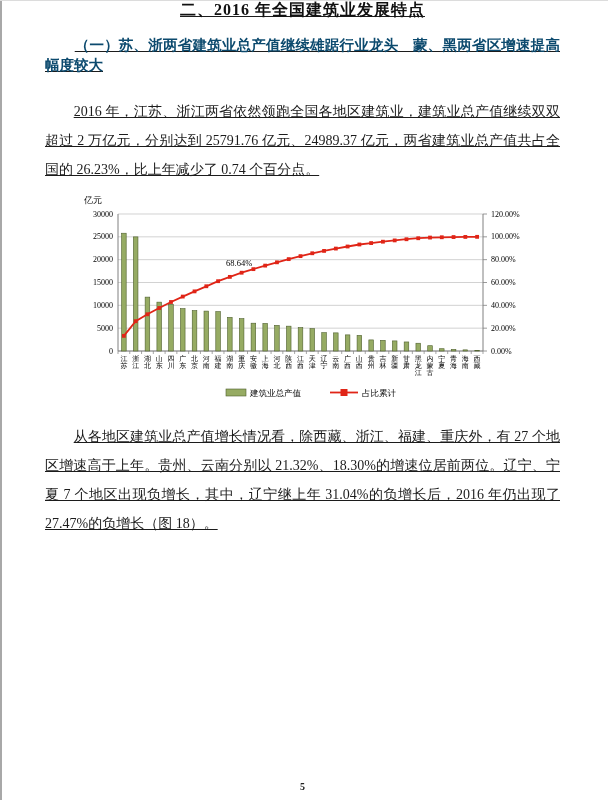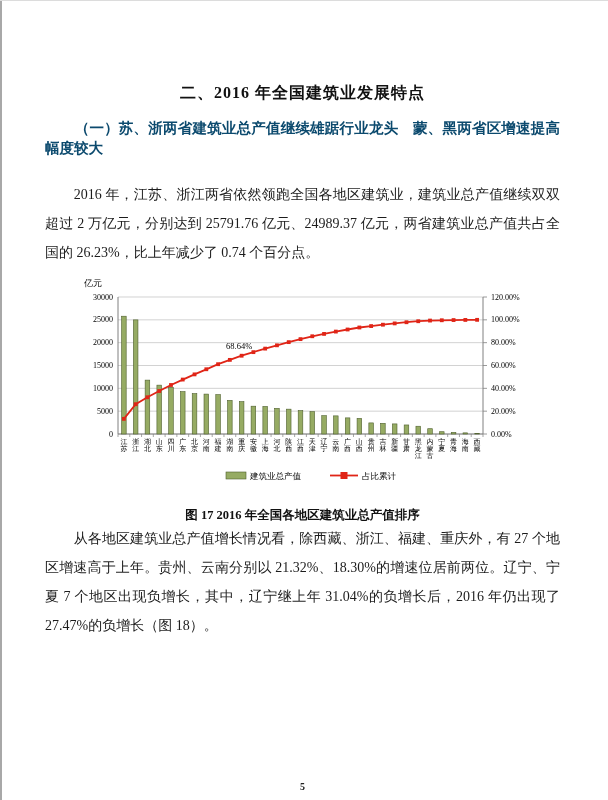--- a/index.html
+++ b/index.html
@@ -3,21 +3,21 @@
 <meta charset="utf-8">
 <style>
   html,body{margin:0;padding:0;}
   body{
     width:608px;height:800px;position:relative;background:#ffffff;
     font-family:"Liberation Serif","DejaVu Serif",serif;color:#1c1c1c;
     overflow:hidden;
   }
   .page-edge-left{position:absolute;left:0;top:0;width:2px;height:800px;background:#a8a8a8;}
   .page-edge-top{position:absolute;left:0;top:0;width:608px;height:1px;background:#dcdcdc;}
-  .page{position:absolute;left:45px;top:0;width:515px;height:800px;padding-top:83px;box-sizing:border-box;}
+  .page{position:absolute;left:45px;top:0;width:515px;height:800px;box-sizing:border-box;text-decoration:underline;}
   h1.doc-title{
     margin:0 0 14px 0;font-size:16px;font-weight:bold;text-align:center;color:#111;
     letter-spacing:1px;
   }
   h2.doc-subtitle{
     margin:0 0 22px 0;font-size:14.5px;font-weight:bold;color:#0c4a6e;
     line-height:20px;text-indent:2.05em;text-align:justify;
   }
   p.body-para{
     margin:0 0 0 0;font-size:14px;line-height:29px;text-indent:2.05em;
@@ -215,19 +215,18 @@
             <text x="409.1129032258064" y="169" text-anchor="middle" font-size="7" fill="#000"><tspan x="409.1129032258064" dy="0">西</tspan><tspan x="409.1129032258064" dy="7.2">藏</tspan></text>
           </g>
           <g>
             <rect x="158" y="197" width="20" height="7" fill="#96ab63" stroke="#4e5f2d" stroke-width="0.6"></rect>
             <text x="182" y="204" font-size="8.5" fill="#000">建筑业总产值</text>
             <line x1="262" y1="200.5" x2="290" y2="200.5" stroke="#e02517" stroke-width="1.8"></line>
             <rect x="272.5" y="197" width="7" height="7" fill="#e02517"></rect>
             <text x="294" y="204" font-size="8.5" fill="#000">占比累计</text>
           </g>
         </svg></div>
-    <figcaption class="figure-caption">图 17 2016 年全国各地区建筑业总产值排序</figcaption>
   </figure>
 
   <p class="body-para">从各地区建筑业总产值增长情况看，除西藏、浙江、福建、重庆外，有 27 个地区增速高于上年。贵州、云南分别以 21.32%、18.30%的增速位居前两位。辽宁、宁夏 7 个地区出现负增长，其中，辽宁继上年 31.04%的负增长后，2016 年仍出现了 27.47%的负增长（图 18）。</p>
 
   <div class="page-number">5</div>
 </div>
 
 </body></html>

